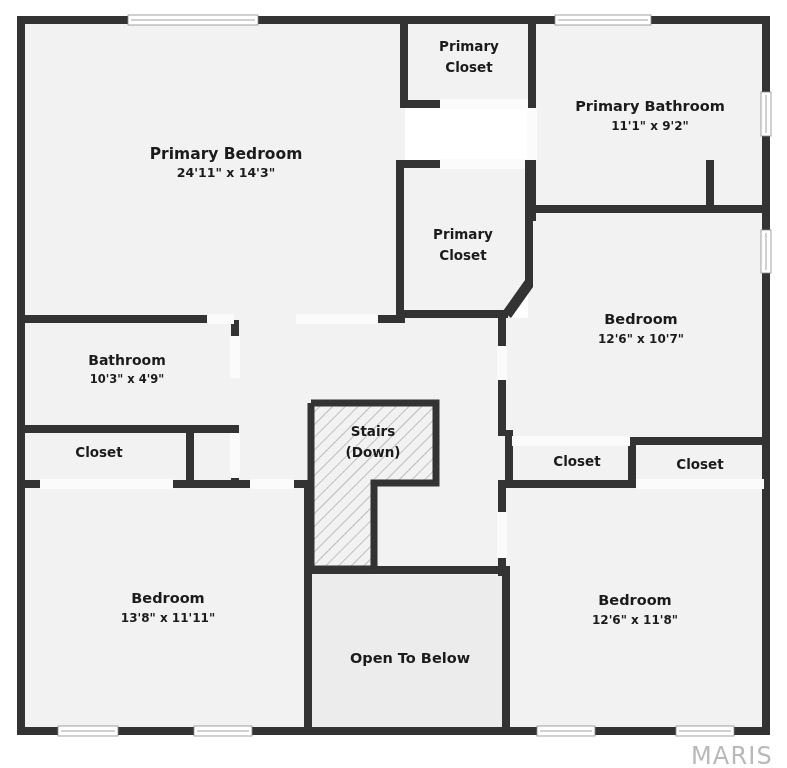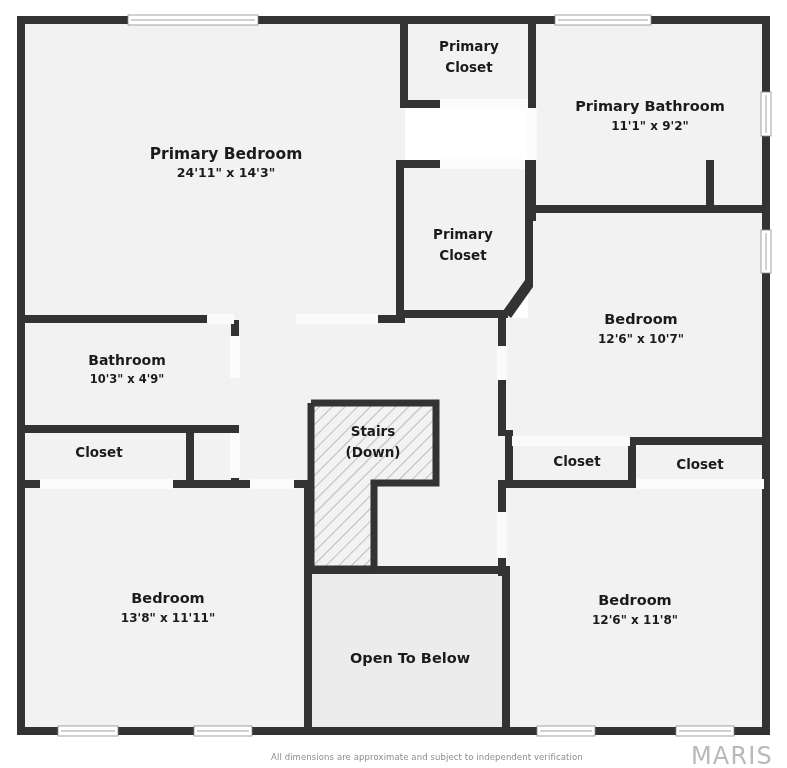--- a/index.html
+++ b/index.html
@@ -271,17 +271,16 @@
       <text class="room-name" x="168" y="599" font-size="14.5">Bedroom</text>
       <text class="room-dim" x="168" y="618" font-size="12">13'8" x 11'11"</text>
 
       <text class="room-name" x="410" y="659" font-size="14.5">Open To Below</text>
 
       <text class="room-name" x="635" y="601" font-size="14.5">Bedroom</text>
       <text class="room-dim" x="635" y="620" font-size="12">12'6" x 11'8"</text>
     </g>
   </svg>
 
-  <div class="footer-note">All dimensions are approximate and subject to independent verification</div>
 
   <div class="maris-logo">MARIS</div>
 
 </div>
 
 </body></html>

